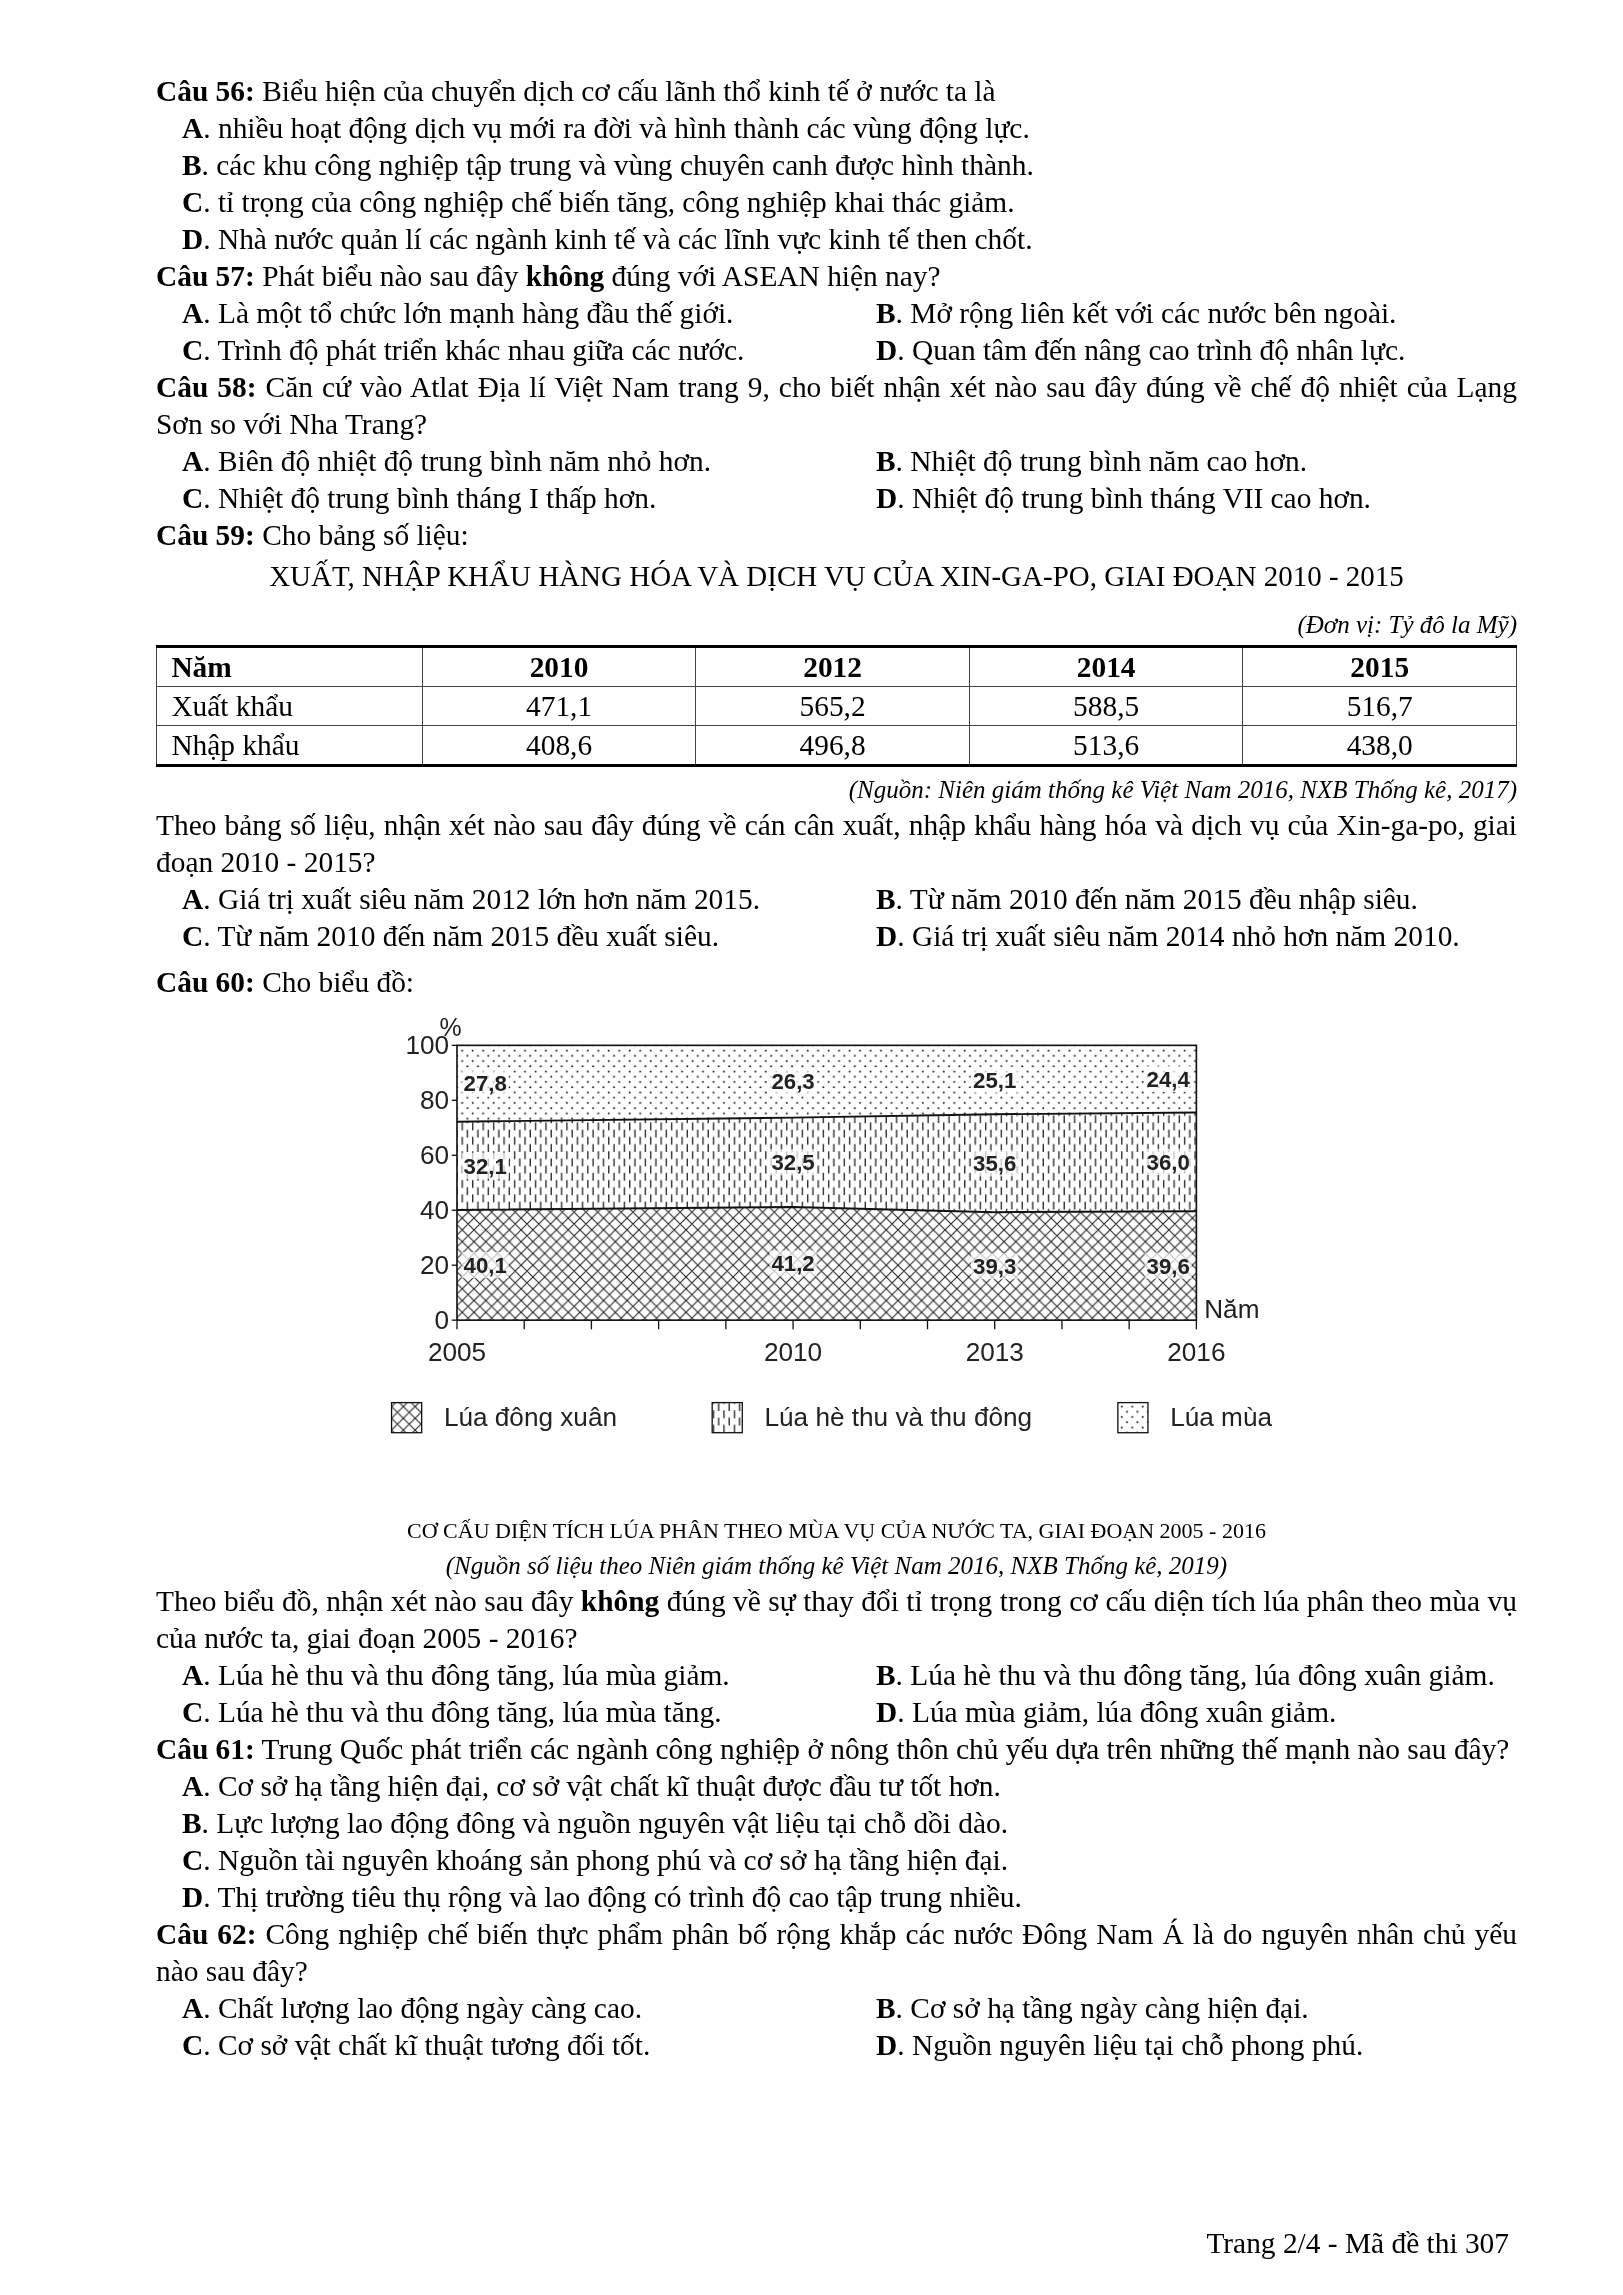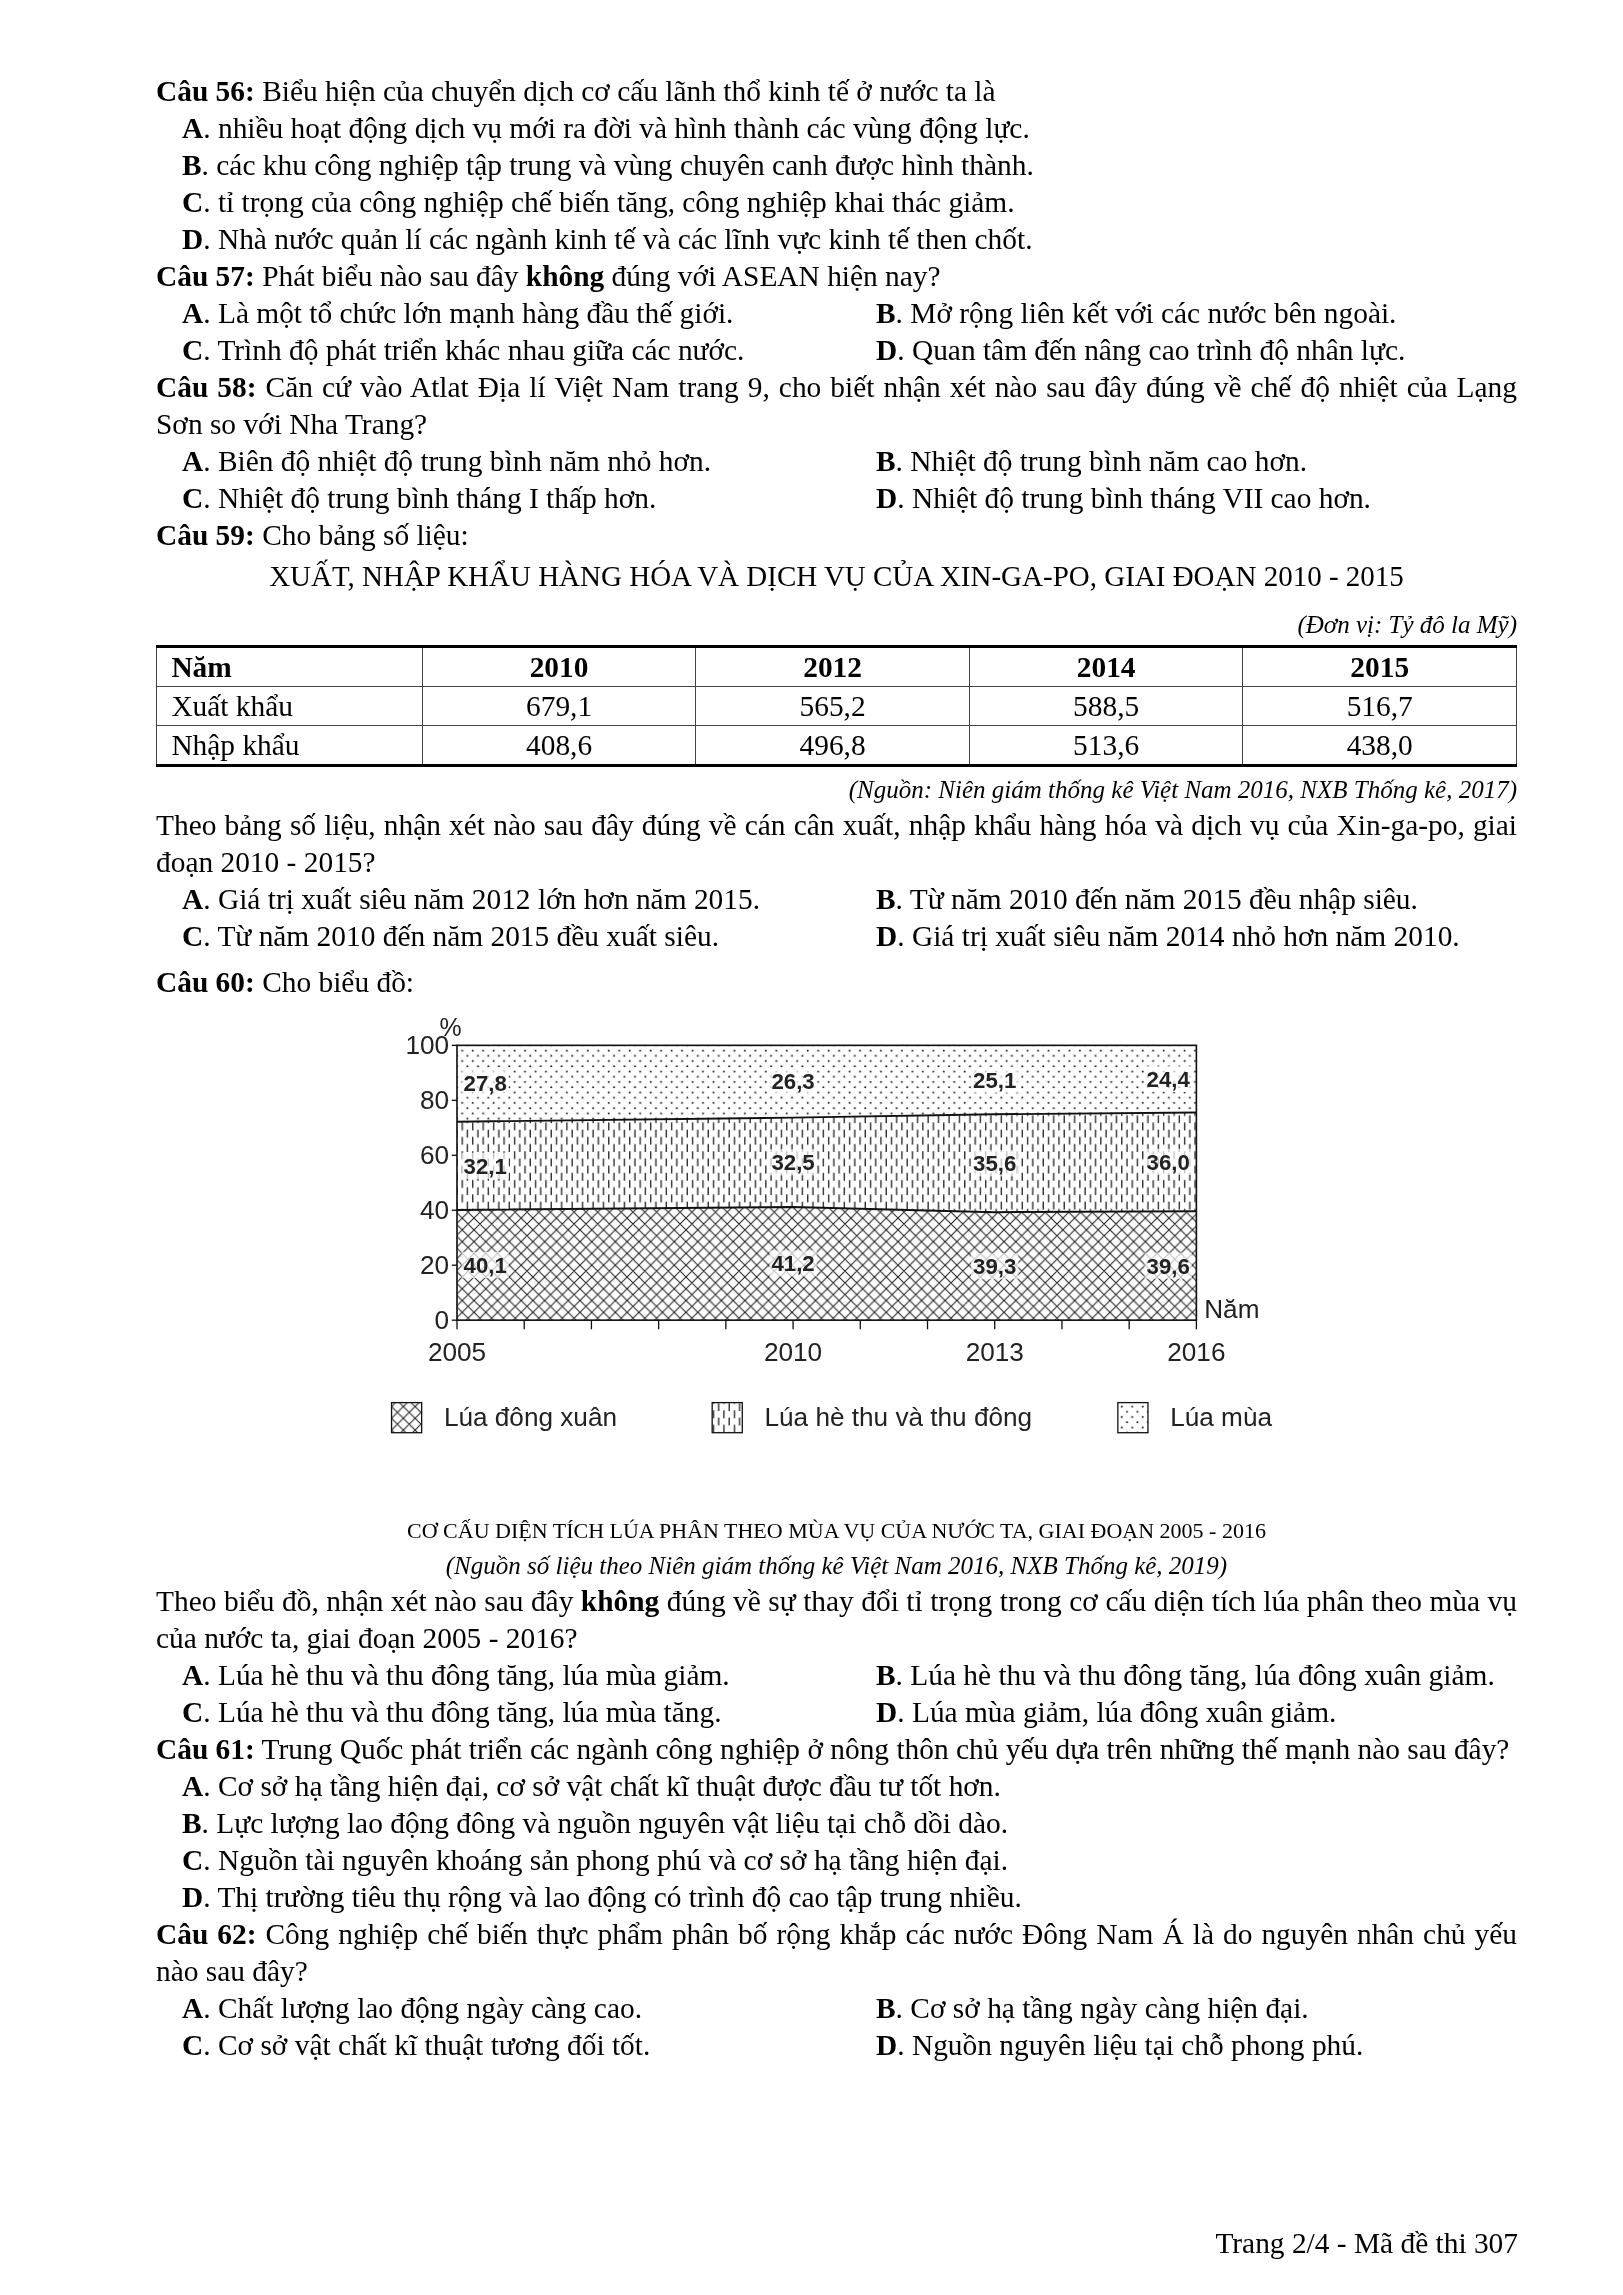--- a/index.html
+++ b/index.html
@@ -31,21 +31,21 @@
   table.data tr:last-child td { border-bottom: 3.3px solid #000; }
   table.data th { font-weight: bold; text-align: center; }
   table.data th:first-child, table.data td:first-child { text-align: left; width: 236px; }
   table.data td { text-align: center; }
   .source { text-align: right; font-style: italic; font-size: 25px; line-height: 35px; margin-top: 5.2px; }
 
   .chart-wrap { position: relative; width: 1361px; height: 504px; margin-top: 5.2px; }
   .chart-wrap svg { position: absolute; left: 0; top: 0; }
   .chart-title { text-align: center; font-size: 22px; line-height: 35px; margin-top: 2.6px; }
   .chart-source { text-align: center; font-style: italic; font-size: 25px; line-height: 35px; }
-  .footer { position: absolute; right: 105px; top: 2225px; font-size: 29.4px; }
+  .footer { position: absolute; right: 114px; top: 2225px; font-size: 29.4px; }
 </style>
 </head>
 <body>
 
 <div class="page">
 
   <p class="q"><span class="qhead">Câu 56:</span><span> Biểu hiện của chuyển dịch cơ cấu lãnh thổ kinh tế ở nước ta là</span></p>
   <div class="opt"><span class="ol">A</span><span>. nhiều hoạt động dịch vụ mới ra đời và hình thành các vùng động lực.</span></div>
   <div class="opt"><span class="ol">B</span><span>. các khu công nghiệp tập trung và vùng chuyên canh được hình thành.</span></div>
   <div class="opt"><span class="ol">C</span><span>. tỉ trọng của công nghiệp chế biến tăng, công nghiệp khai thác giảm.</span></div>
@@ -78,21 +78,21 @@
     <tbody>
         <tr>
       <th>Năm</th>
       <th>2010</th>
       <th>2012</th>
       <th>2014</th>
       <th>2015</th>
     </tr>
     <tr>
       <td>Xuất khẩu</td>
-      <td>679,1</td>
+      <td>471,1</td>
       <td>565,2</td>
       <td>588,5</td>
       <td>516,7</td>
     </tr>
     <tr>
       <td>Nhập khẩu</td>
       <td>408,6</td>
       <td>496,8</td>
       <td>513,6</td>
       <td>438,0</td>

